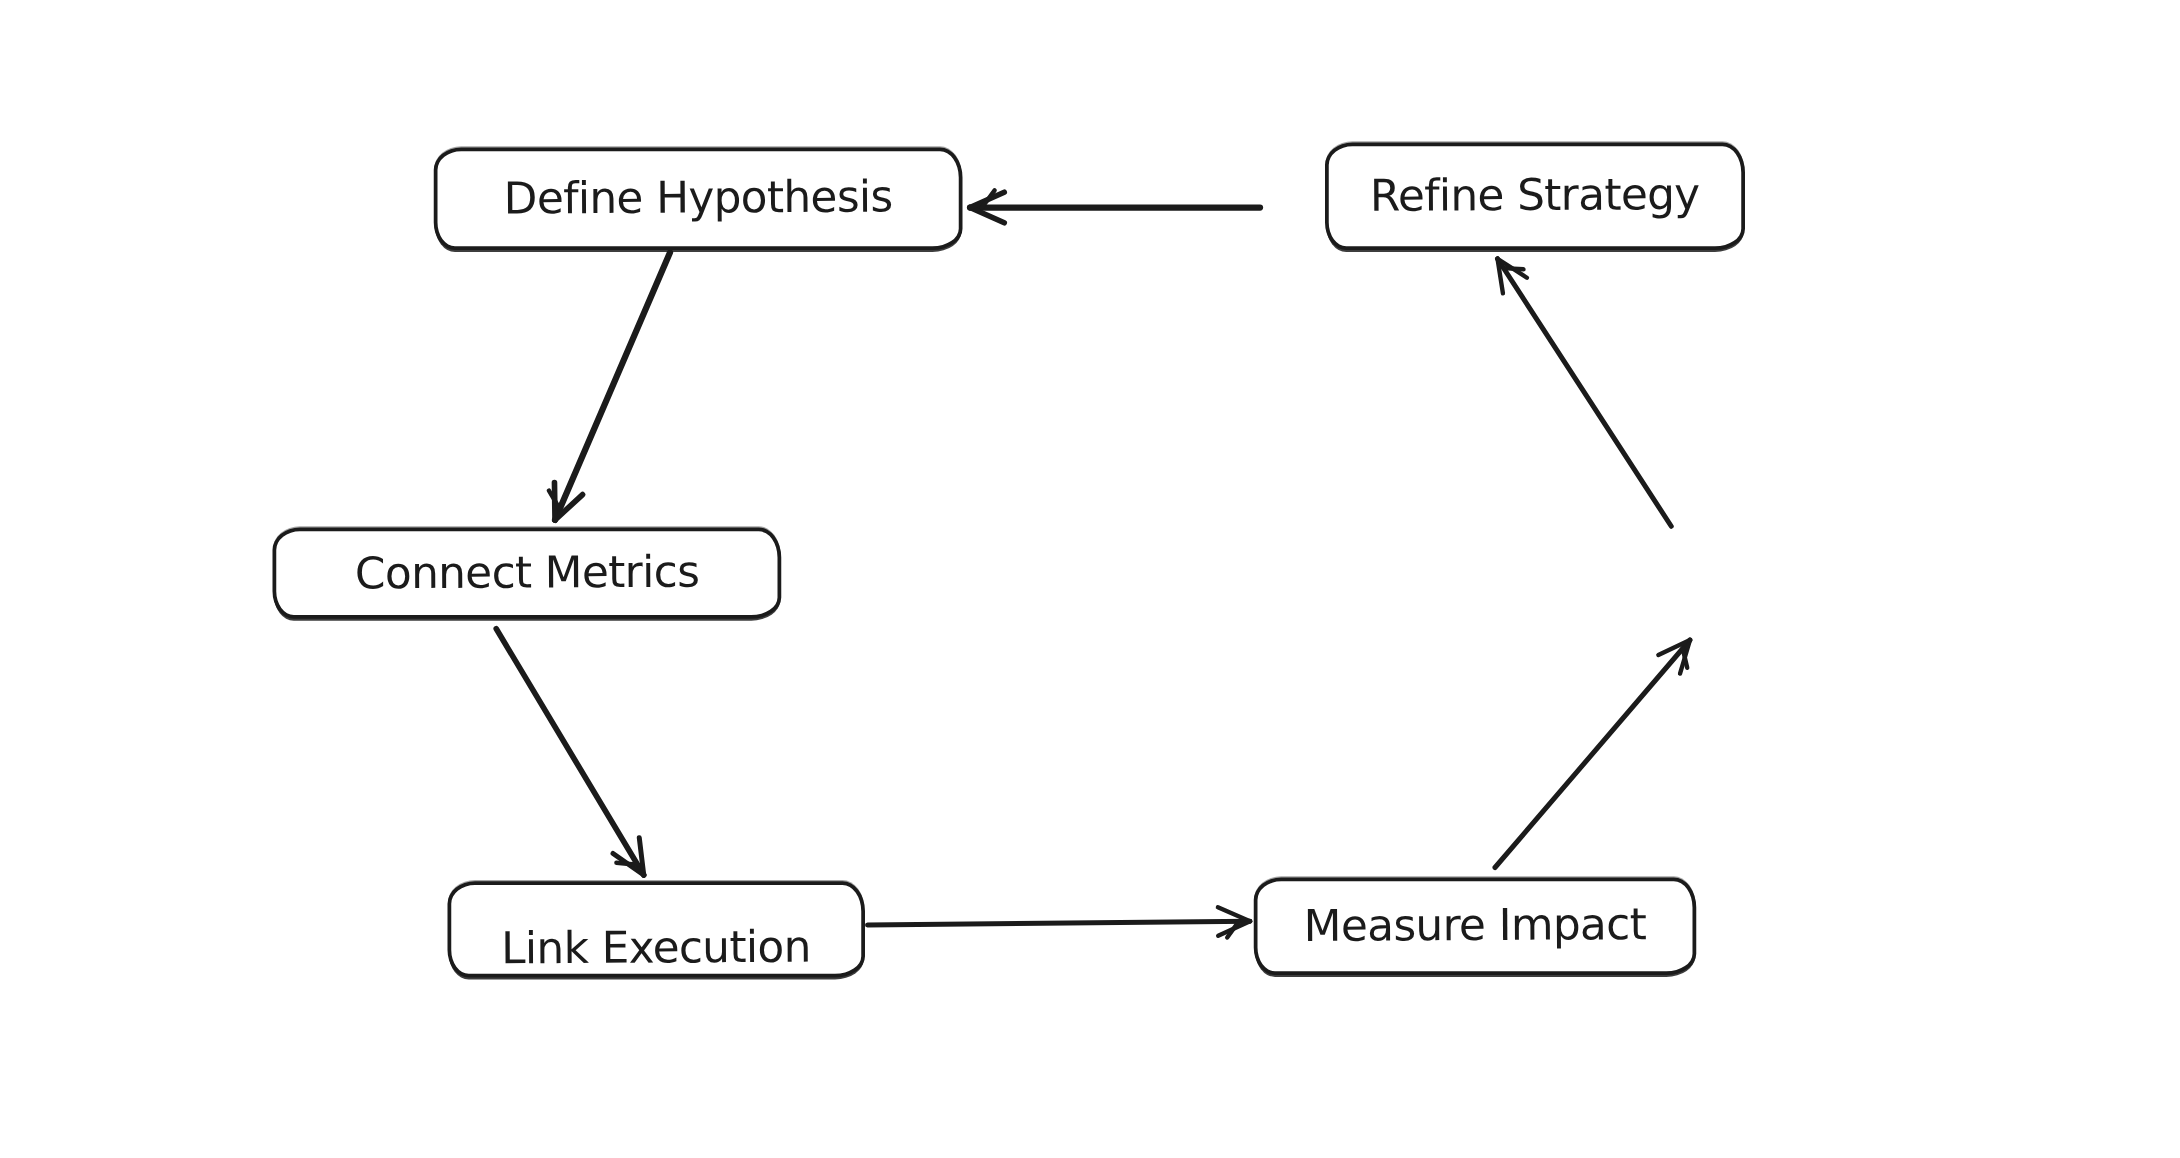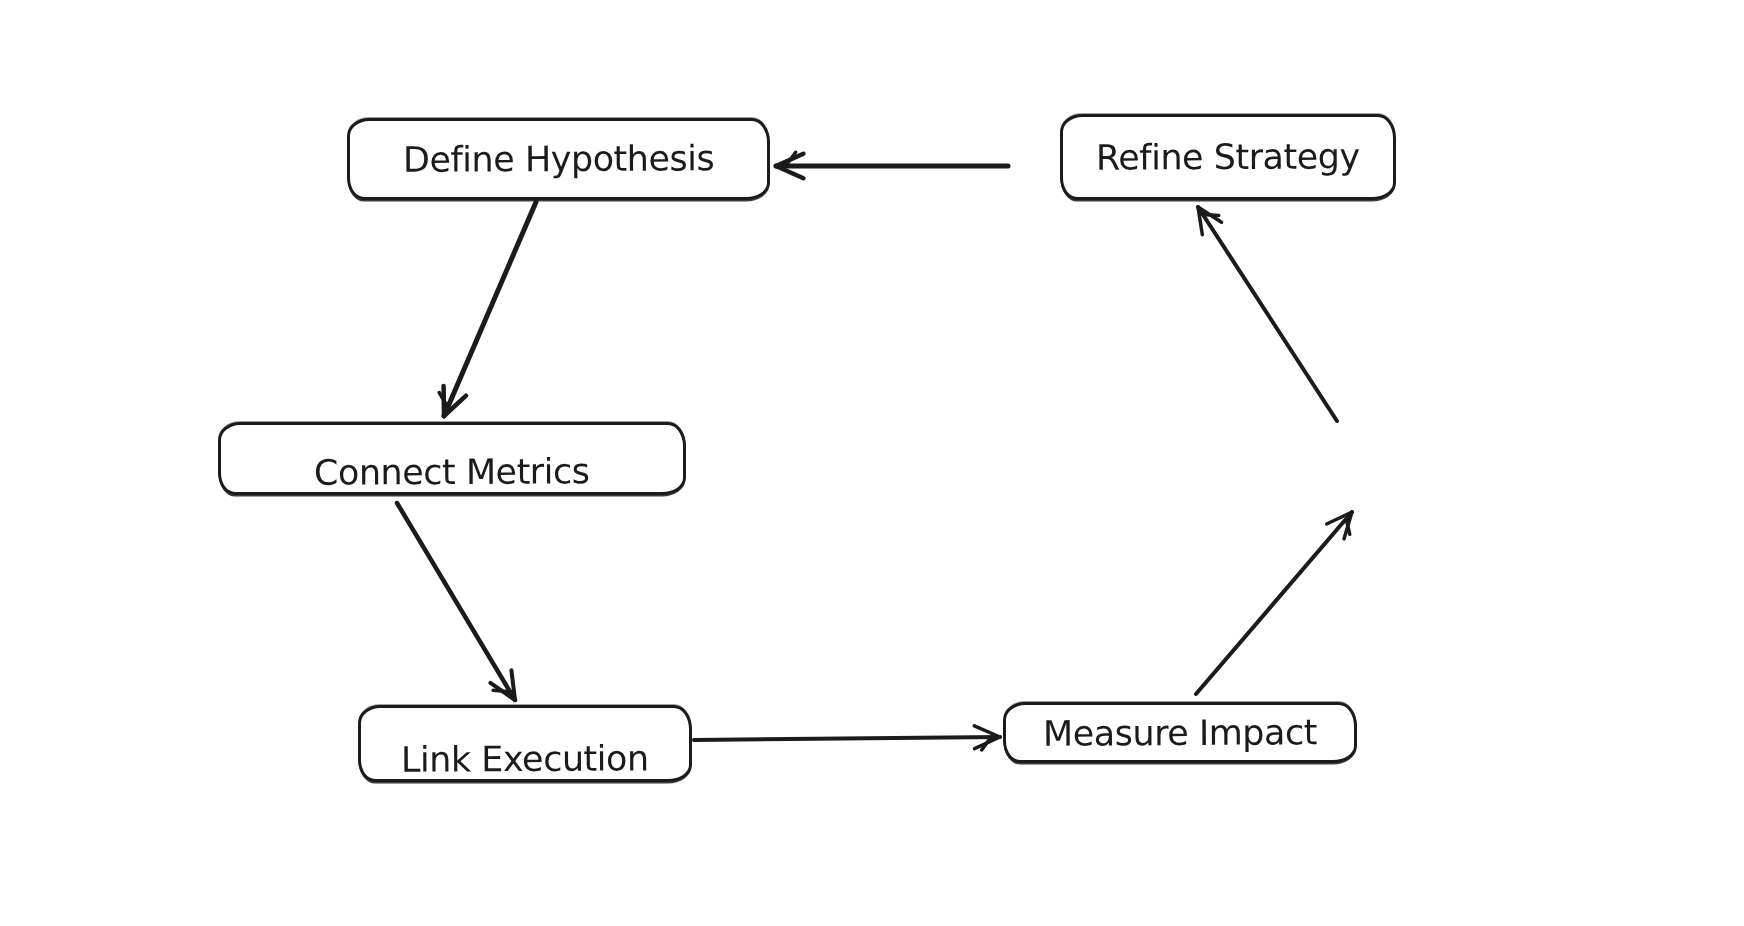--- a/index.html
+++ b/index.html
@@ -90,26 +90,26 @@
     </svg>
 
   <div class="node" style="left: 347px; top: 118px; width: 423px; height: 82px;">
     <span class="label">Define Hypothesis</span>
   </div>
 
   <div class="node" style="left: 1012px; top: 114px; width: 336px; height: 86px; margin-left: 48px;">
     <span class="label">Refine Strategy</span>
   </div>
 
-  <div class="node" style="left: 218px; top: 422px; width: 468px; height: 73px; align-items: flex-end;">
+  <div class="node" style="left: 218px; top: 422px; width: 407px; height: 73px;">
     <span class="label">Connect Metrics</span>
   </div>
 
 
   <div class="node" style="left: 358px; top: 705px; width: 334px; height: 77px; align-items: flex-end;">
     <span class="label">Link Execution</span>
   </div>
 
-  <div class="node" style="left: 1003px; top: 702px; width: 354px; height: 61px;">
+  <div class="node" style="left: 1003px; top: 702px; width: 354px; height: 78px;">
     <span class="label">Measure Impact</span>
   </div>
 
 </div>
 
 </body></html>

